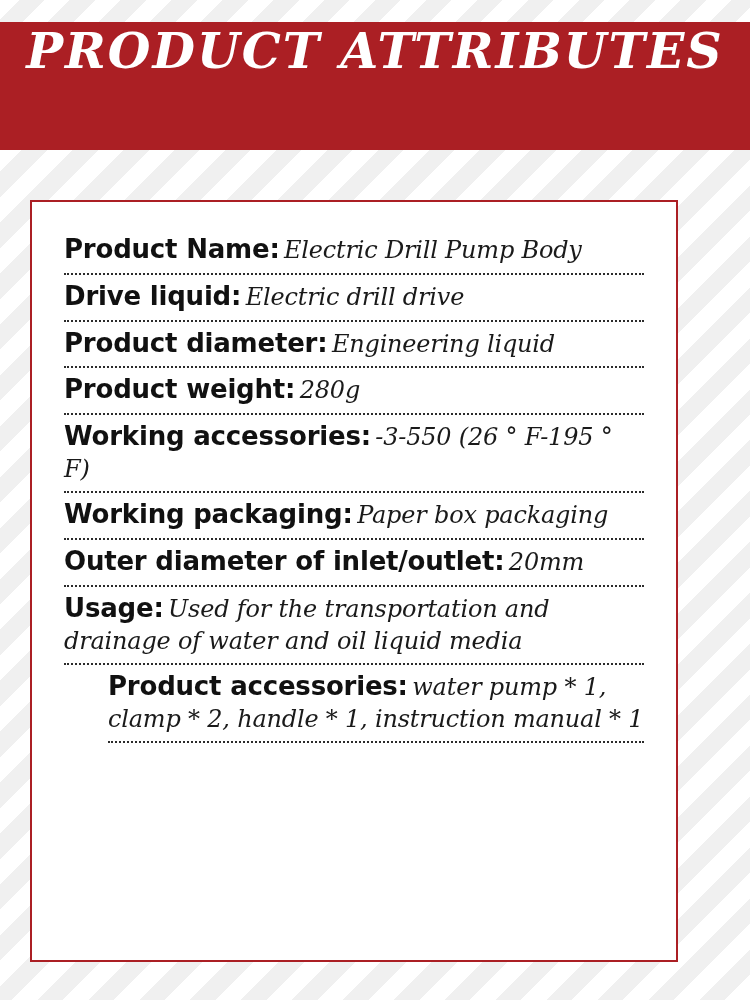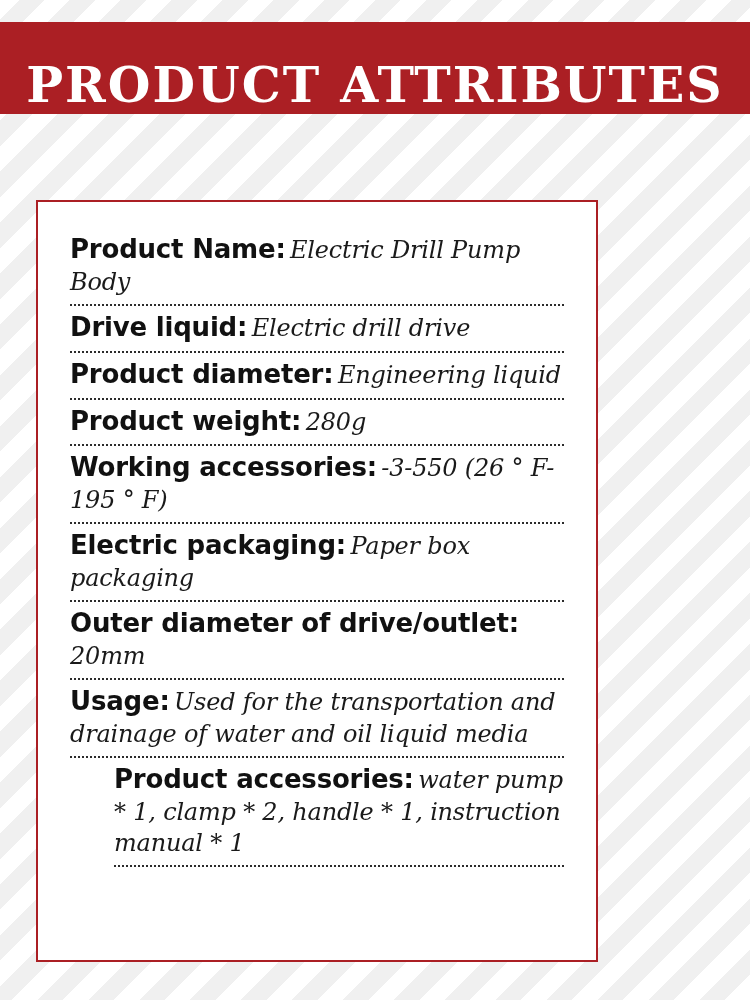--- a/index.html
+++ b/index.html
@@ -27,42 +27,43 @@
       #f0f0f0 18px,
       #f0f0f0 36px
     );
   }
 
   .header-band {
     position: absolute;
     top: 22px;
     left: 0;
     width: 750px;
-    height: 92px;
+    height: 128px;
     background: #ab1f24;
     display: flex;
-    align-items: flex-end;
+    align-items: flex-start;
     justify-content: center;
+    font-style: italic;
   }
 
   .header-title {
     color: #ffffff;
     font-family: "DejaVu Serif", serif;
     font-weight: bold;
     font-size: 49px;
     letter-spacing: 2px;
     text-transform: uppercase;
     white-space: nowrap;
   }
 
   .card-outer {
     position: absolute;
     top: 200px;
-    left: 36px;
-    width: 562px;
+    left: 30px;
+    width: 648px;
     height: 762px;
     border: 2px solid #ab1f24;
     background: #ffffff;
     box-sizing: border-box;
   }
 
   .card-inner {
     position: absolute;
     top: 30px;
     left: 32px;
@@ -128,27 +129,27 @@
         <span class="spec-label">Product weight:</span>
         <span class="spec-value">280g</span>
       </div>
 
       <div class="spec-row">
         <span class="spec-label">Working accessories:</span>
         <span class="spec-value">-3-550 (26 ° F-195 ° F)</span>
       </div>
 
       <div class="spec-row">
-        <span class="spec-label">Electric packaging:</span>
+        <span class="spec-label">Working packaging:</span>
         <span class="spec-value">Paper box packaging</span>
       </div>
 
 
       <div class="spec-row">
-        <span class="spec-label">Outer diameter of drive/outlet:</span>
+        <span class="spec-label">Outer diameter of inlet/outlet:</span>
         <span class="spec-value">20mm</span>
       </div>
 
       <div class="spec-row">
         <span class="spec-label">Usage:</span>
         <span class="spec-value">Used for the transportation and drainage of water and oil liquid media</span>
       </div>
 
       <div class="spec-row">
         <span class="spec-label">Product accessories:</span>

